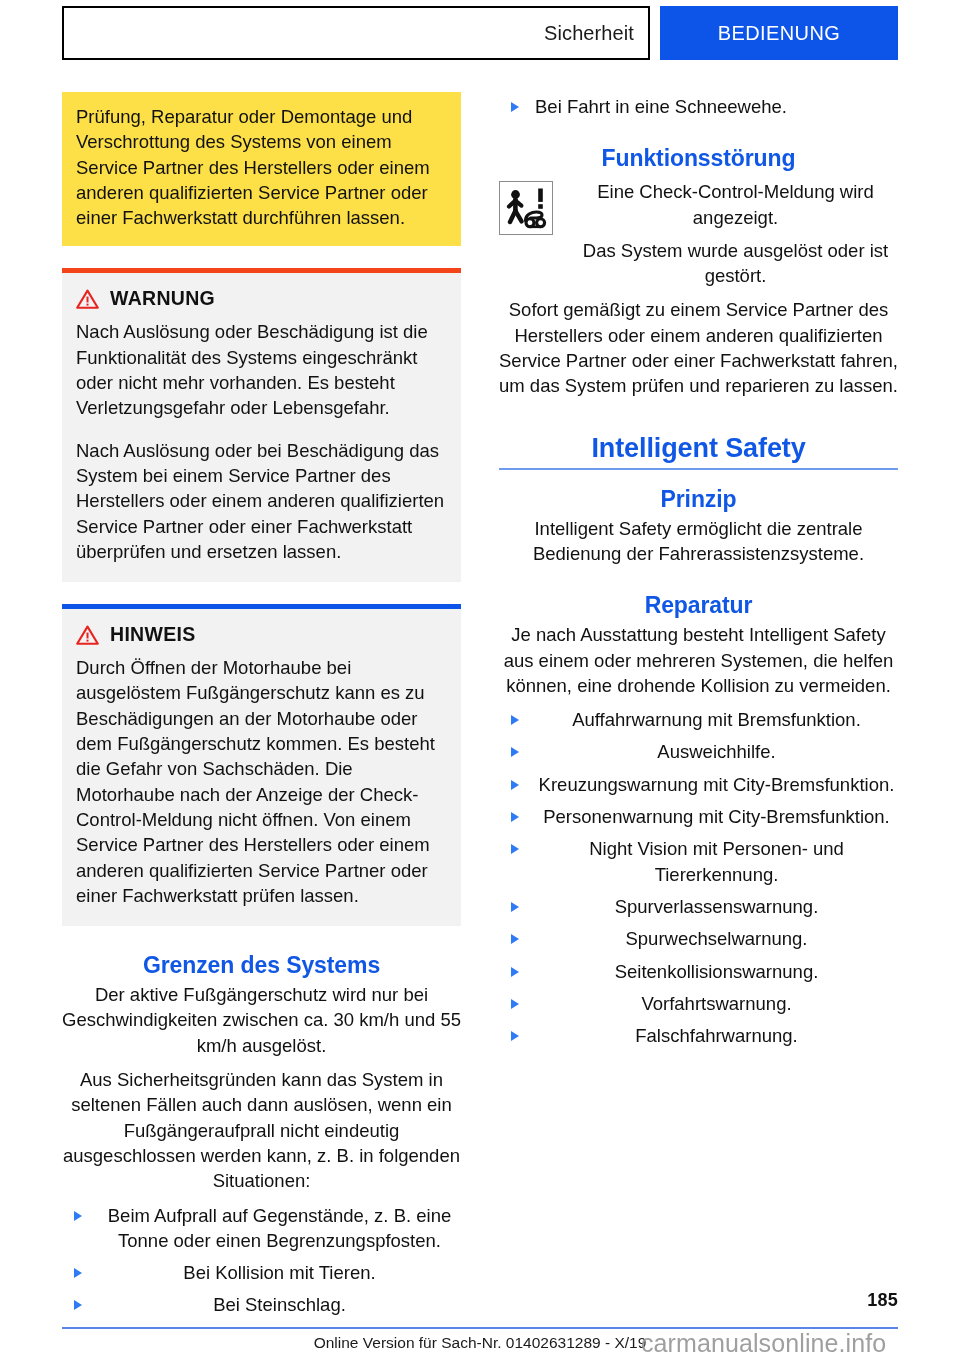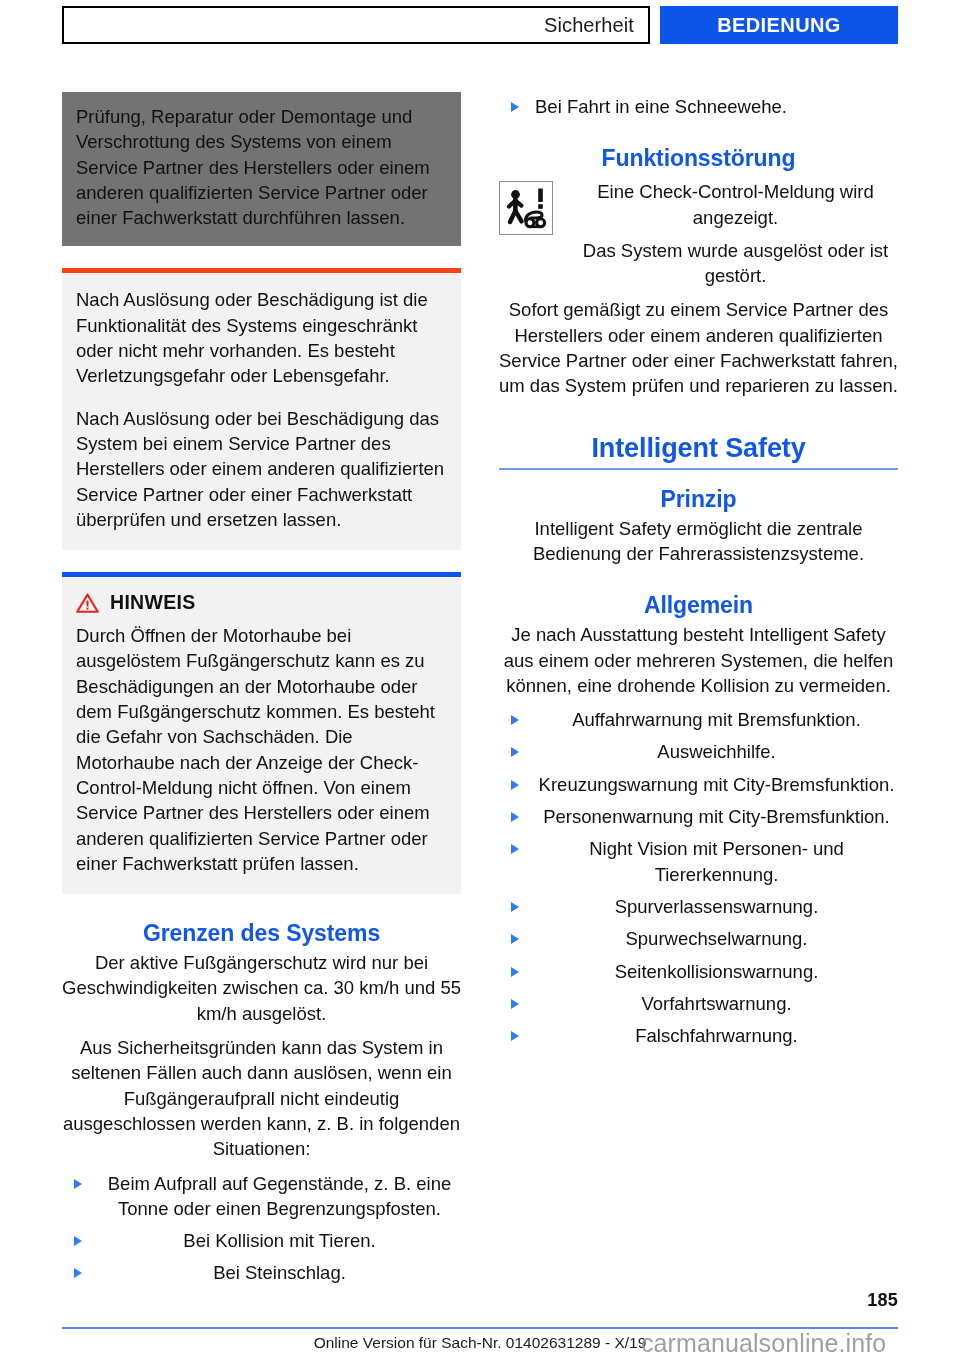--- a/index.html
+++ b/index.html
@@ -18,21 +18,21 @@
     overflow: hidden;
     background: #ffffff;
   }
 
   
   .header {
     position: absolute;
     left: 62px;
     top: 6px;
     width: 836px;
-    height: 38px;
+    height: 54px;
     display: flex;
     align-items: stretch;
   }
   .header-left {
     flex: 0 0 588px;
     border: 2px solid #000000;
     box-sizing: border-box;
     display: flex;
     align-items: center;
     justify-content: flex-end;
@@ -47,21 +47,21 @@
   .header-right {
     flex: 1 1 auto;
     margin-left: 10px;
     background: #0d54e8;
     display: flex;
     align-items: center;
     justify-content: center;
   }
   .header-right span {
     font-size: 20px;
-    font-weight: bold;
+    font-weight: normal;
     color: #ffffff;
     letter-spacing: .4px;
   }
 
   
   .columns {
     position: absolute;
     left: 62px;
     top: 92px;
     width: 836px;
@@ -76,21 +76,21 @@
     font-size: 18.5px;
     line-height: 25.3px;
     margin: 0;
   }
   .para {
     margin-bottom: 9px;
   }
 
   
   .greybox {
-    background: #737373;
+    background: #fde047;
     padding: 12px 14px 16px 14px;
     box-sizing: border-box;
   }
   .greybox p { margin-bottom: 0; }
 
   .noticebox {
     background: #f2f2f2;
     box-sizing: border-box;
     padding: 0;
     margin-top: 22px;
@@ -234,20 +234,28 @@
 
     <div class="col">
 
       <div class="greybox">
         <p class="txt">Prüfung, Reparatur oder Demontage und Verschrottung des Systems von einem Service Partner des Herstellers oder einem anderen qualifizierten Service Partner oder einer Fachwerkstatt durchführen lassen.</p>
       </div>
 
       <div class="noticebox warn">
         <div class="topbar"></div>
         <div class="inner">
+          <div class="notice-title">
+            <svg class="warn-tri" width="23" height="20" viewBox="0 0 23 20">
+              <path d="M11.5 1.6 L21.8 18.7 L1.2 18.7 Z" fill="none" stroke="#e8231f" stroke-width="2.1" stroke-linejoin="round"></path>
+              <rect x="10.5" y="7.6" width="2" height="5.8" fill="#e8231f"></rect>
+              <rect x="10.5" y="14.6" width="2" height="2" fill="#e8231f"></rect>
+            </svg>
+            <span class="label">WARNUNG</span>
+          </div>
           <p class="txt">Nach Auslösung oder Beschädigung ist die Funktionalität des Systems eingeschränkt oder nicht mehr vorhanden. Es besteht Verletzungsgefahr oder Lebensgefahr.</p>
           <p class="txt">Nach Auslösung oder bei Beschädigung das System bei einem Service Partner des Herstellers oder einem anderen qualifizierten Service Partner oder einer Fachwerkstatt überprüfen und ersetzen lassen.</p>
         </div>
       </div>
 
       <div class="noticebox hint">
         <div class="topbar"></div>
         <div class="inner">
           <div class="notice-title">
             <svg class="warn-tri" width="23" height="20" viewBox="0 0 23 20">
@@ -310,21 +318,21 @@
       </div>
 
       <div class="sec" style="margin-top:34px;">
         <h1 class="h-major">Intelligent Safety</h1>
         <div class="rule"></div>
 
         <h2 class="h-sub">Prinzip</h2>
         <p class="txt para">Intelligent Safety ermöglicht die zentrale Bedienung der Fahrerassistenzsysteme.</p>
 
         <div class="sec">
-          <h2 class="h-sub">Allgemein</h2>
+          <h2 class="h-sub">Reparatur</h2>
           <p class="txt para">Je nach Ausstattung besteht Intelligent Safety aus einem oder mehreren Systemen, die helfen können, eine drohende Kollision zu vermeiden.</p>
           <ul class="bullets">
             <li><span class="tri"></span><span>Auffahrwarnung mit Bremsfunktion.</span></li>
             <li><span class="tri"></span><span>Ausweichhilfe.</span></li>
             <li><span class="tri"></span><span>Kreuzungswarnung mit City-Bremsfunktion.</span></li>
             <li><span class="tri"></span><span>Personenwarnung mit City-Bremsfunktion.</span></li>
             <li><span class="tri"></span><span>Night Vision mit Personen- und Tiererkennung.</span></li>
             <li><span class="tri"></span><span>Spurverlassenswarnung.</span></li>
             <li><span class="tri"></span><span>Spurwechselwarnung.</span></li>
             <li><span class="tri"></span><span>Seitenkollisionswarnung.</span></li>

